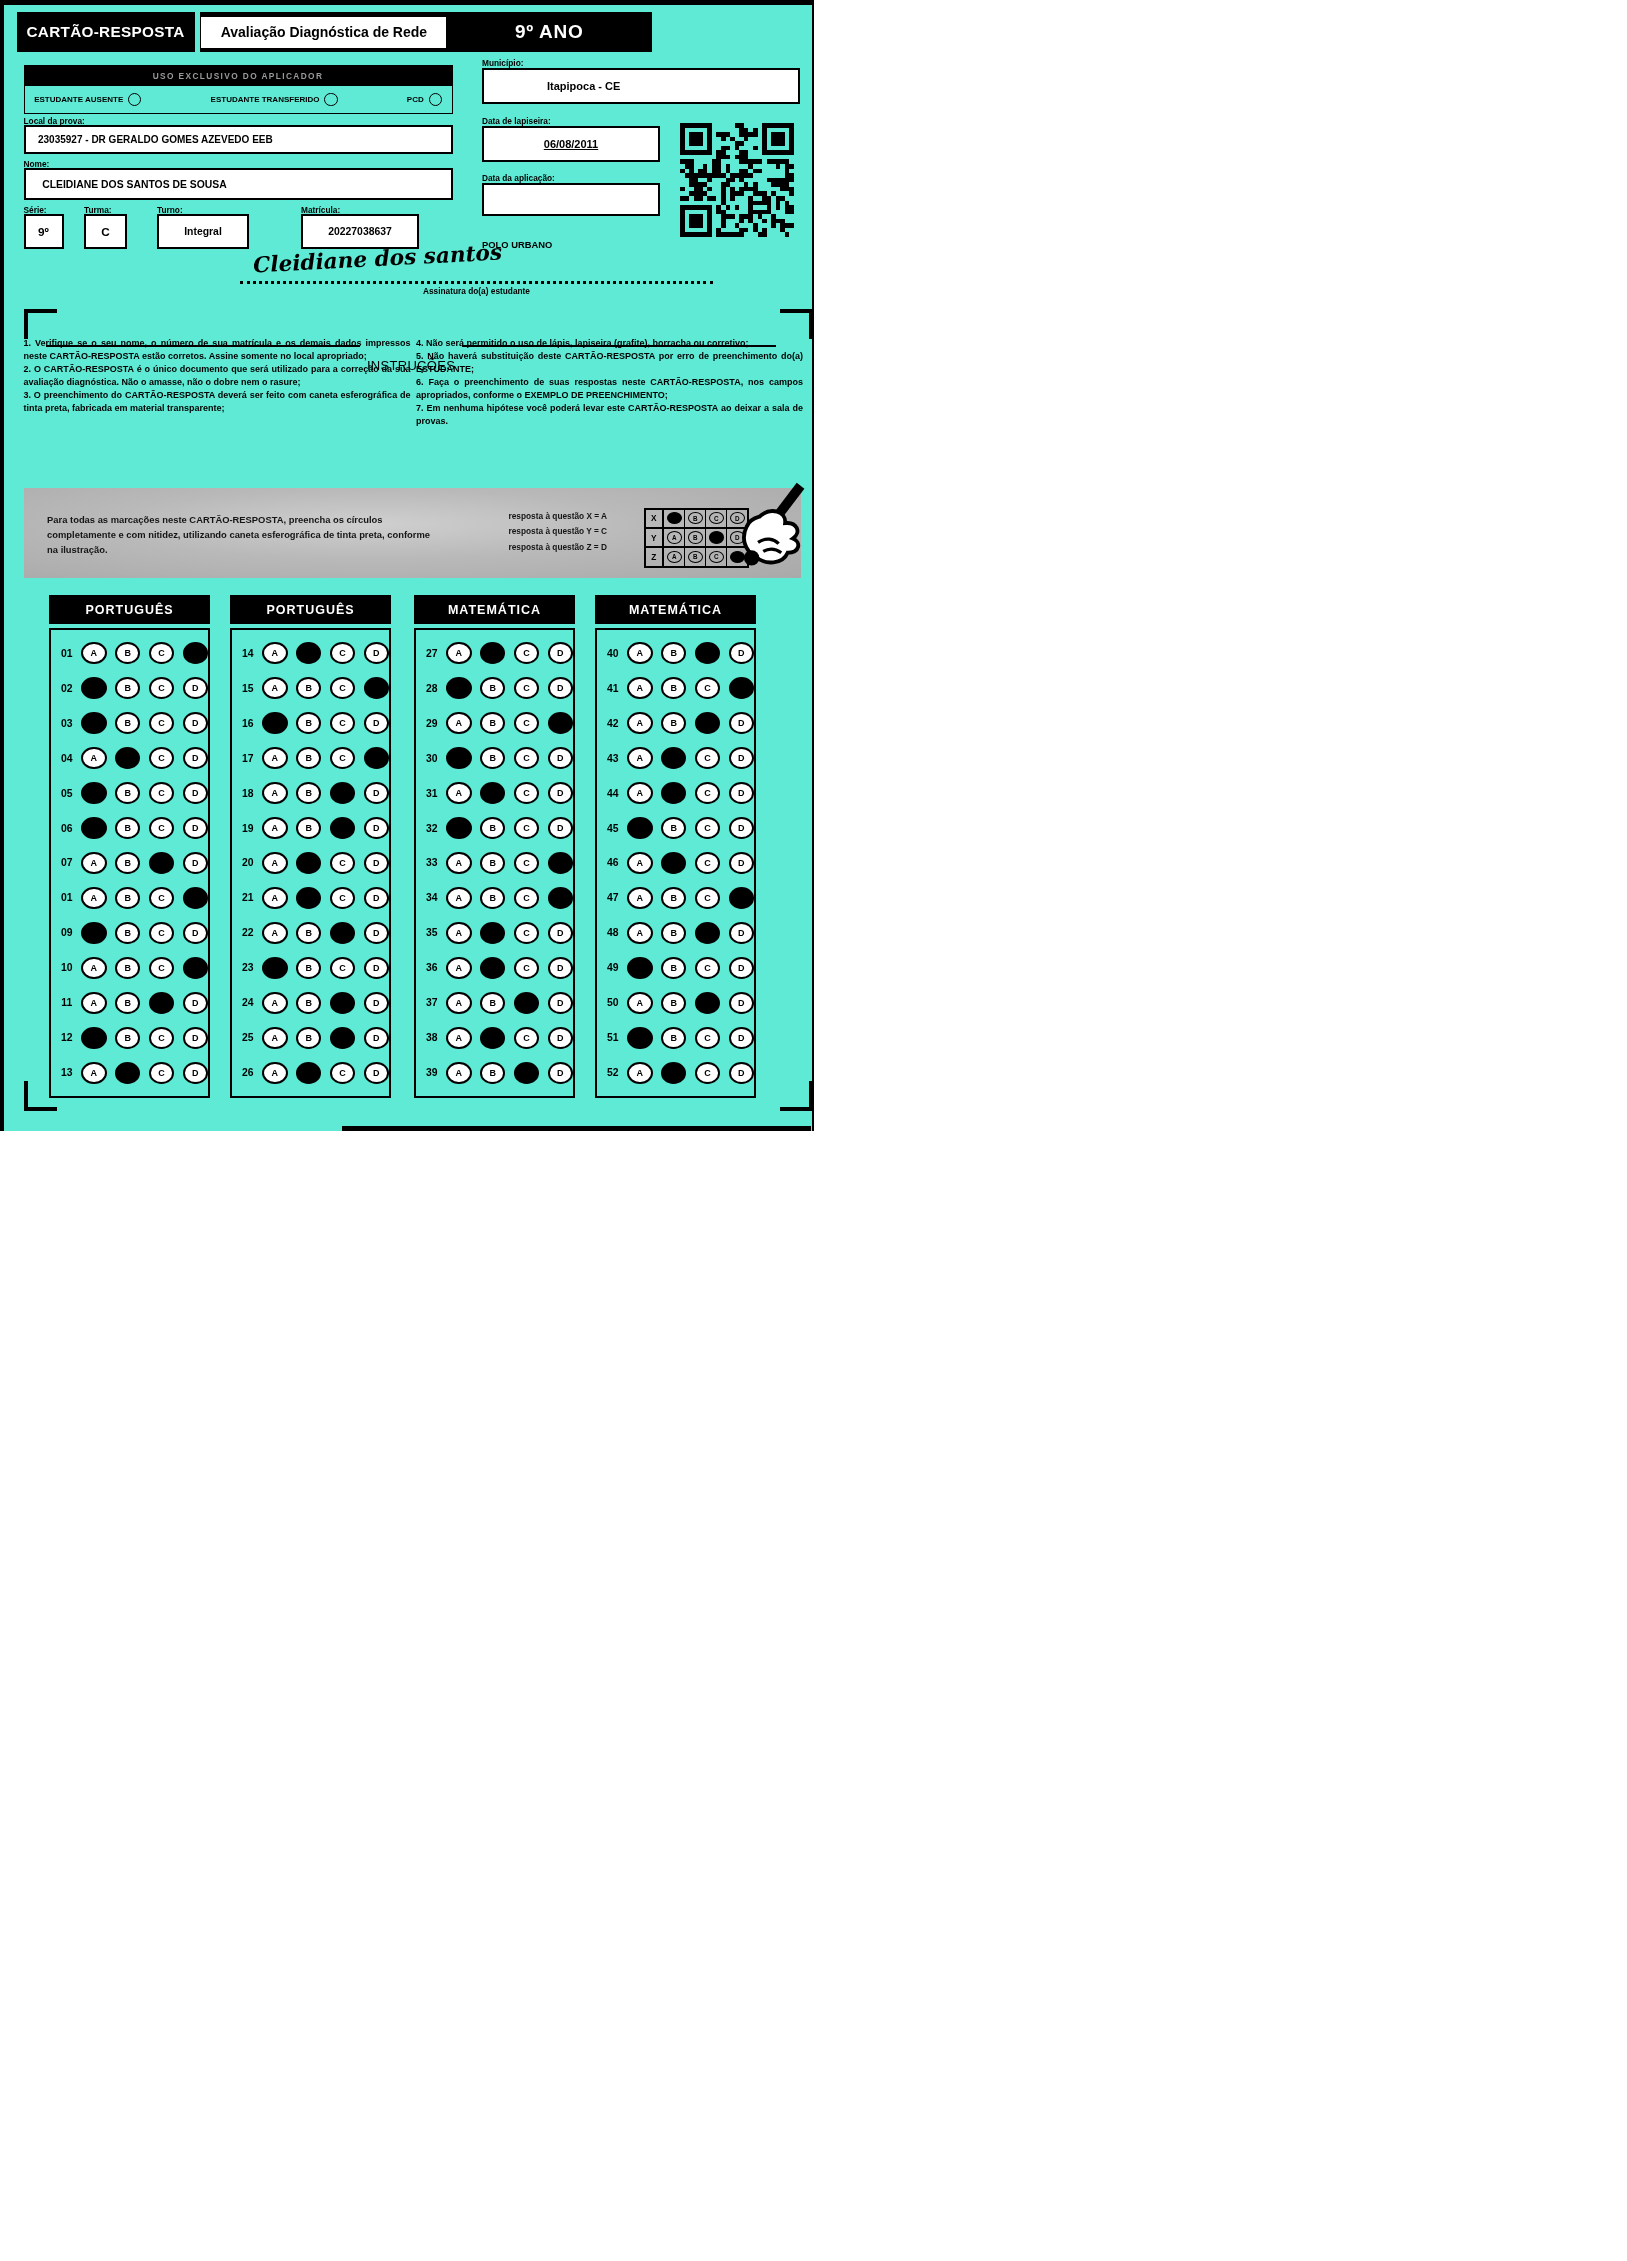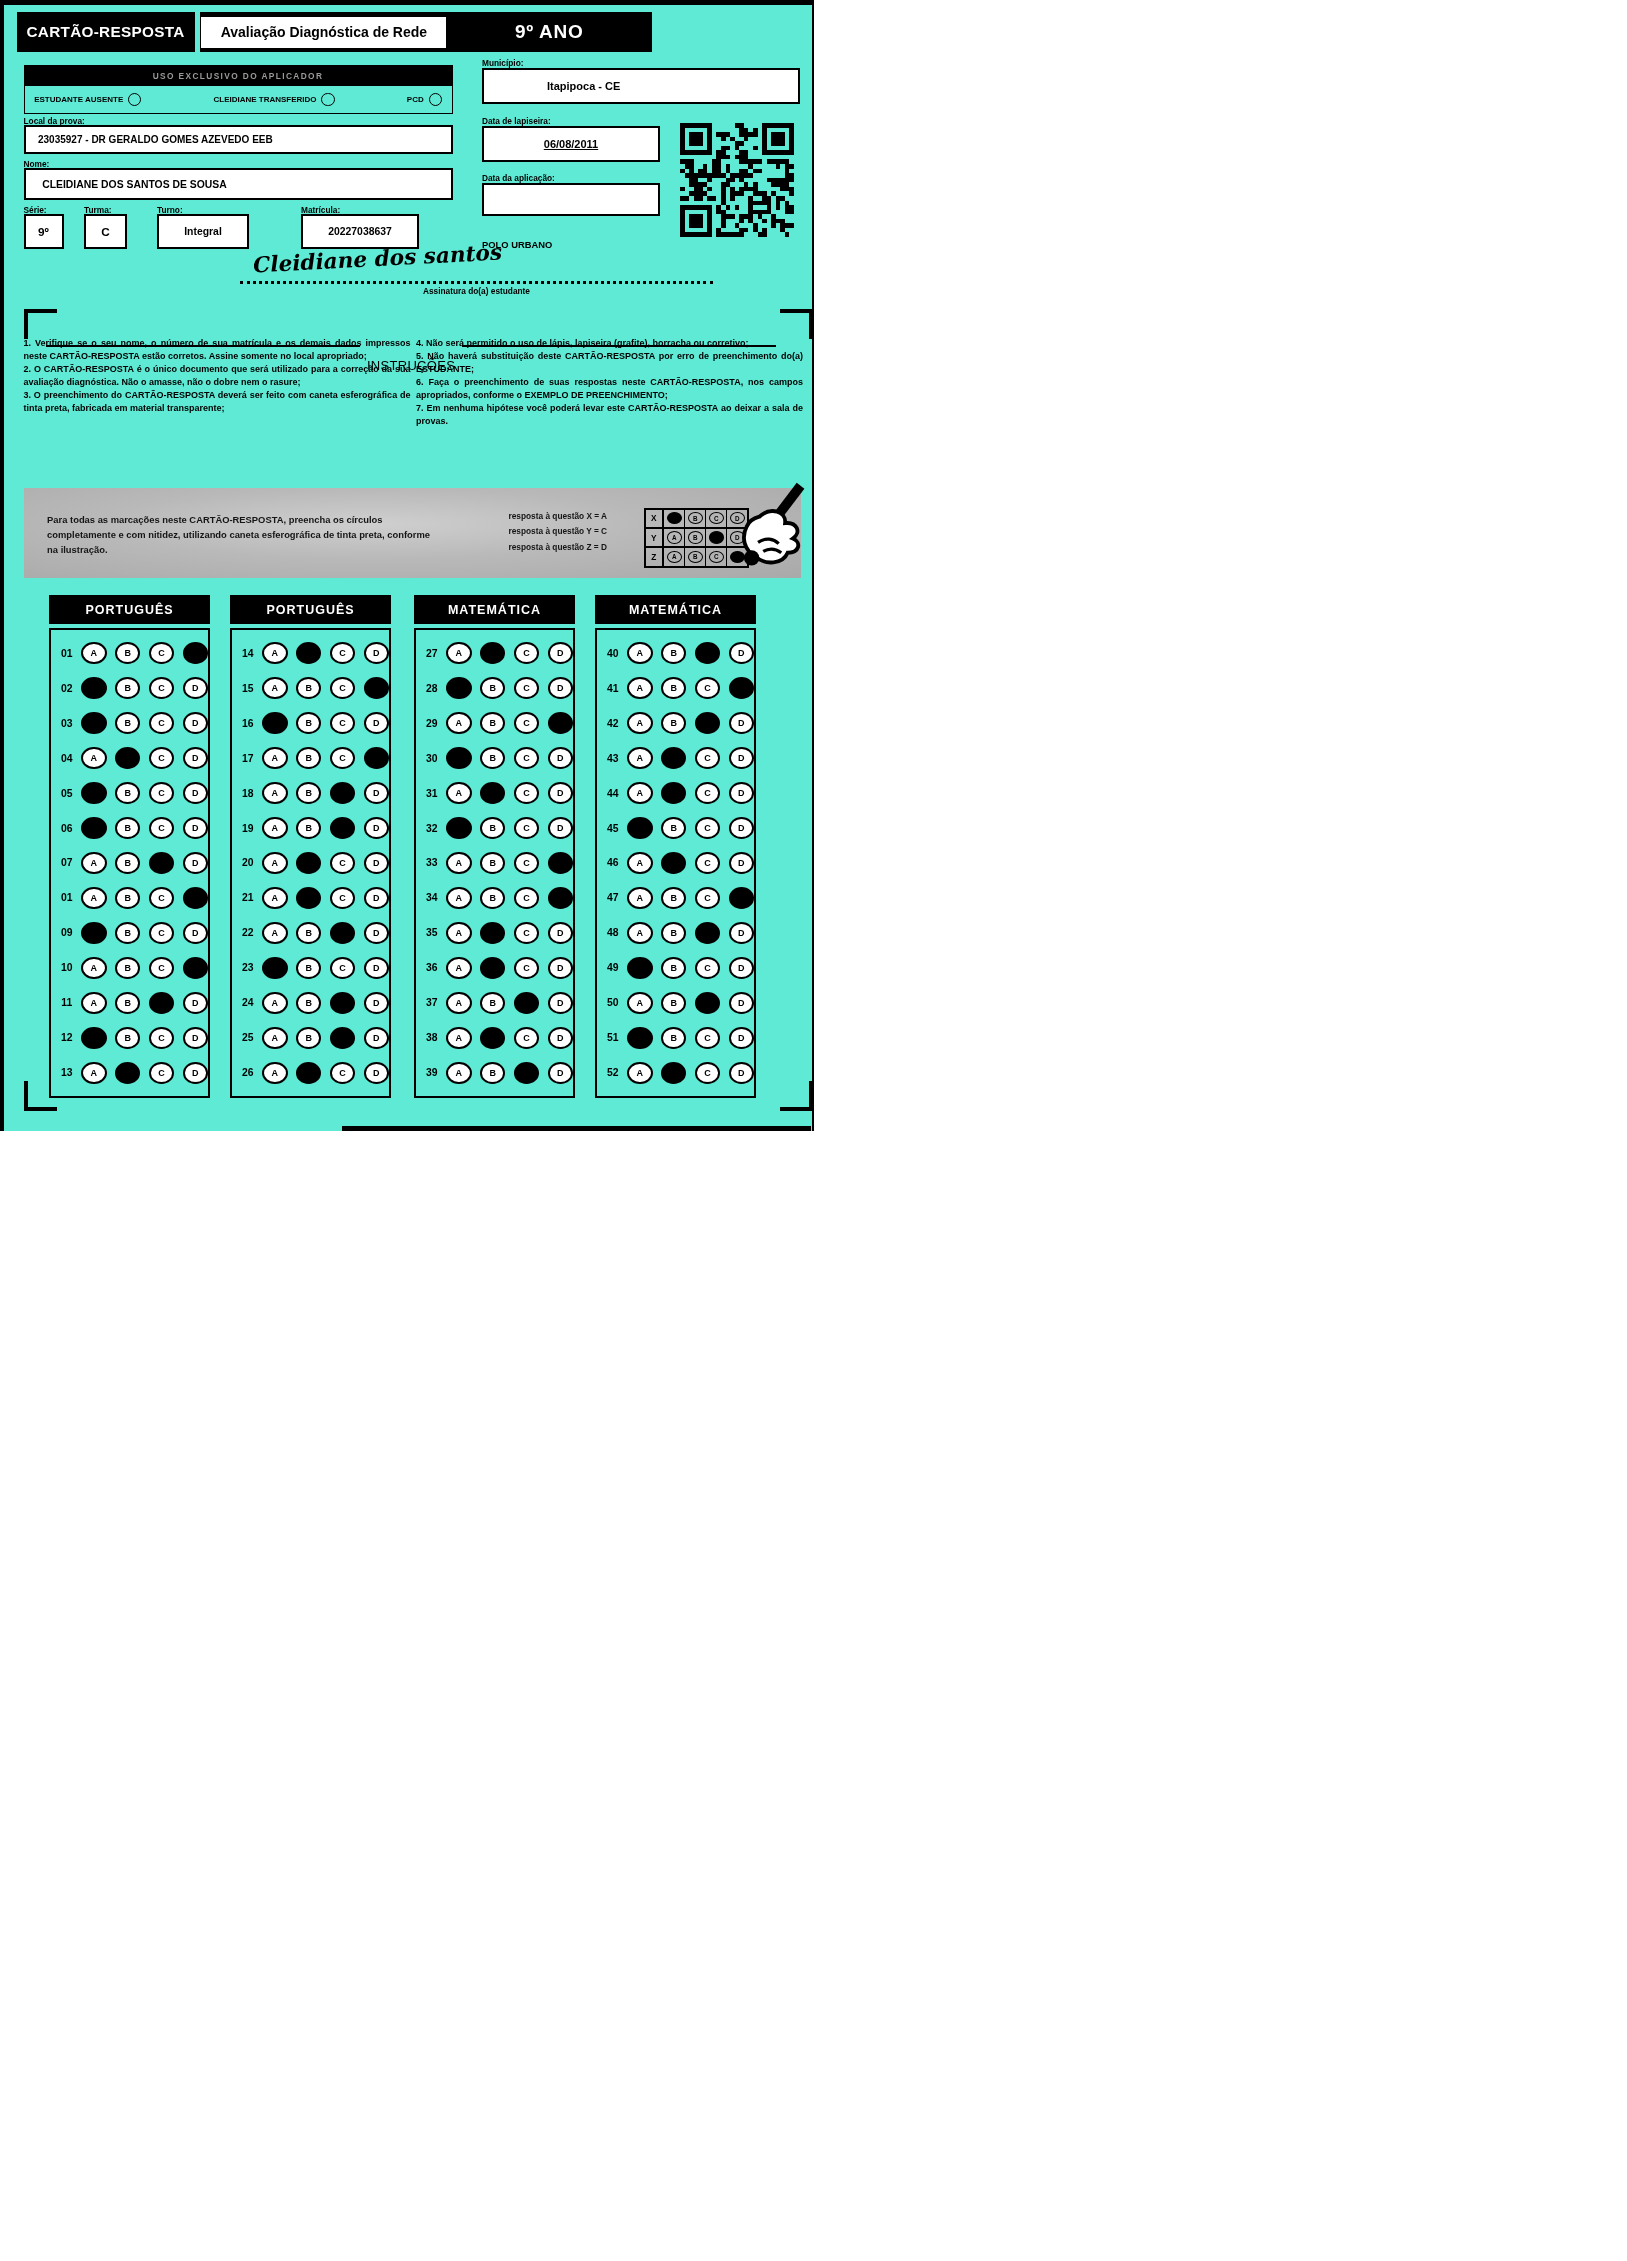--- a/index.html
+++ b/index.html
@@ -94,21 +94,21 @@
 
   <div class="abs uso-bar">
     <span>USO EXCLUSIVO DO APLICADOR</span>
   </div>
   <div class="abs chk-row">
       <div class="app-opt">
         <span class="app-opt-label">ESTUDANTE AUSENTE</span>
         <span class="app-circle"></span>
       </div>
       <div class="app-opt">
-        <span class="app-opt-label">CLEIDIANE TRANSFERIDO</span>
+        <span class="app-opt-label">ESTUDANTE TRANSFERIDO</span>
         <span class="app-circle"></span>
       </div>
       <div class="app-opt">
         <span class="app-opt-label">PCD</span>
         <span class="app-circle"></span>
       </div>
     </div>
 
   <div class="abs flabel" style="left:19.5px;top:111px;">Local da prova:</div>
   <div class="abs fbox" style="left:19.5px;top:120px;width:429px;height:29px;">

